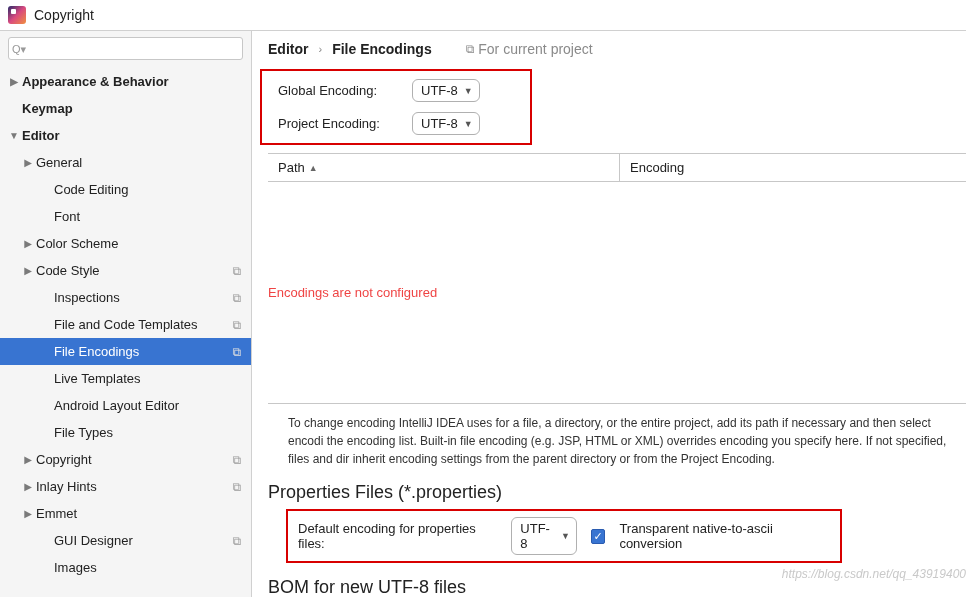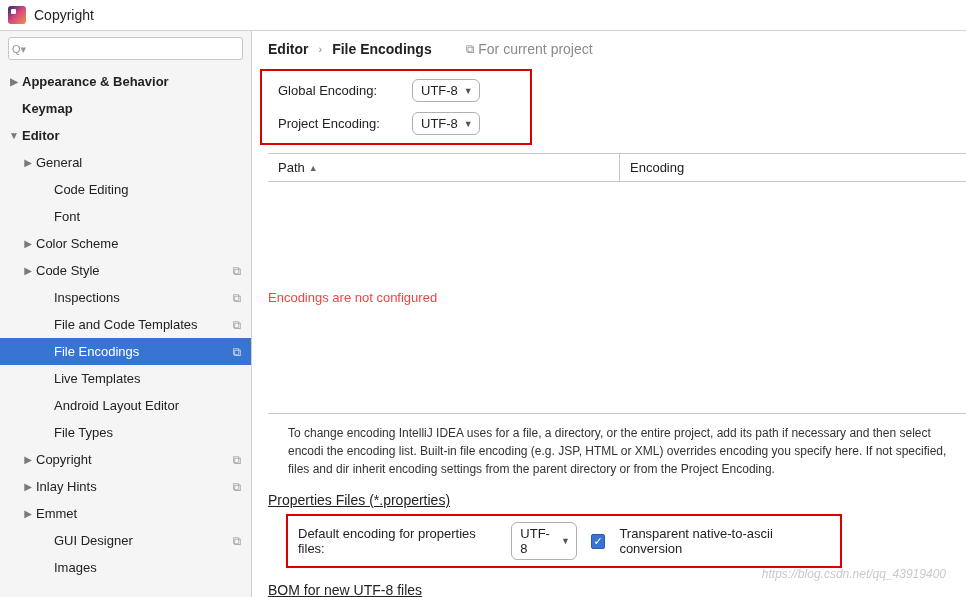--- a/index.html
+++ b/index.html
@@ -34,25 +34,25 @@
 .enc-row:last-child { margin-bottom:0; }
 .enc-label { width:126px; }
 .dropdown { display:inline-flex; align-items:center; border:1px solid #b0b0b0; background:#fff; padding:3px 6px 3px 8px; border-radius:6px; cursor:pointer; gap:6px; }
 .dropdown .caret { color:#555; font-size:9px; }
 .table-head { display:flex; border:1px solid #c7c7c7; border-left:none; border-right:none; margin-top:8px; }
 .th { padding:6px 10px; color:#222; }
 .th.path { width:352px; border-right:1px solid #c7c7c7; display:flex; align-items:center; gap:4px; }
 .th .sort { font-size:9px; color:#666; }
 .table-body { height:260px; border-bottom:1px solid #c7c7c7; display:flex; align-items:center; color:#ef4444; }
 .hint-text { padding: 10px 8px 10px 20px; font-size:12px; color:#333; line-height:1.5; }
-.section-label { padding: 4px 0 6px 0; font-size:14px;text-decoration:underline; }
+.section-label { padding: 4px 0 6px 0; font-size:18px; }
 .red-box2 { border:2px solid #d80000; margin-left:18px; padding:6px 10px; display:flex; align-items:center; gap:14px; width:556px; }
 .checkbox { width:15px; height:15px; background:#3874d1; border:1px solid #2a5bb0; border-radius:2px; display:inline-flex; align-items:center; justify-content:center; color:#fff; font-size:11px; }
 .bom-label { padding:14px 0 0 0; }
-.watermark { position:absolute; right:20px; bottom:16px; color:#c9c9c9; font-size:12px; font-style:italic; }
+.watermark { position:absolute; right:0; bottom:16px; color:#c9c9c9; font-size:12px; font-style:italic; }
 </style>
 </head>
 <body>
 
 <div class="header">
   <div class="app-icon"></div>
   <div class="header-title">Copyright</div>
 </div>
 
 <div class="body">

